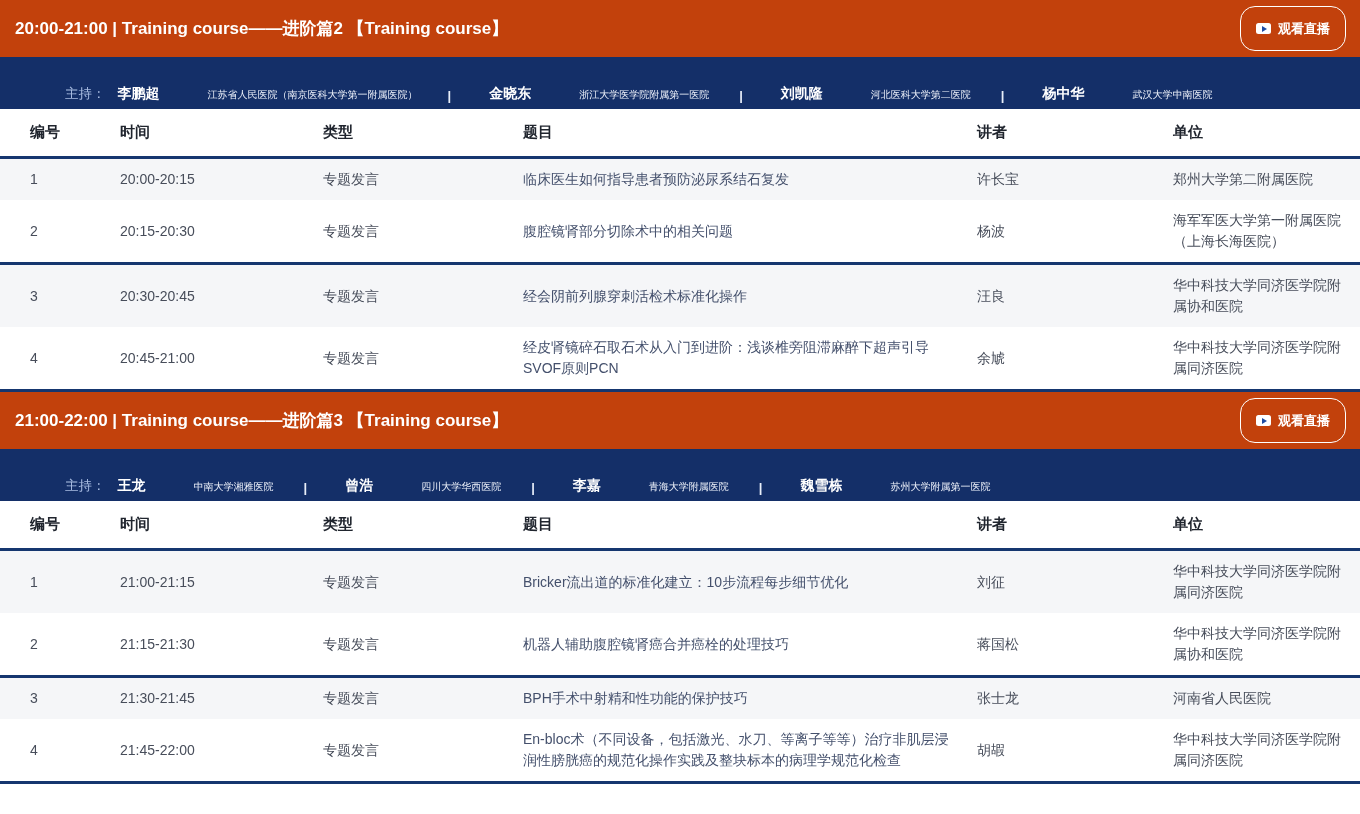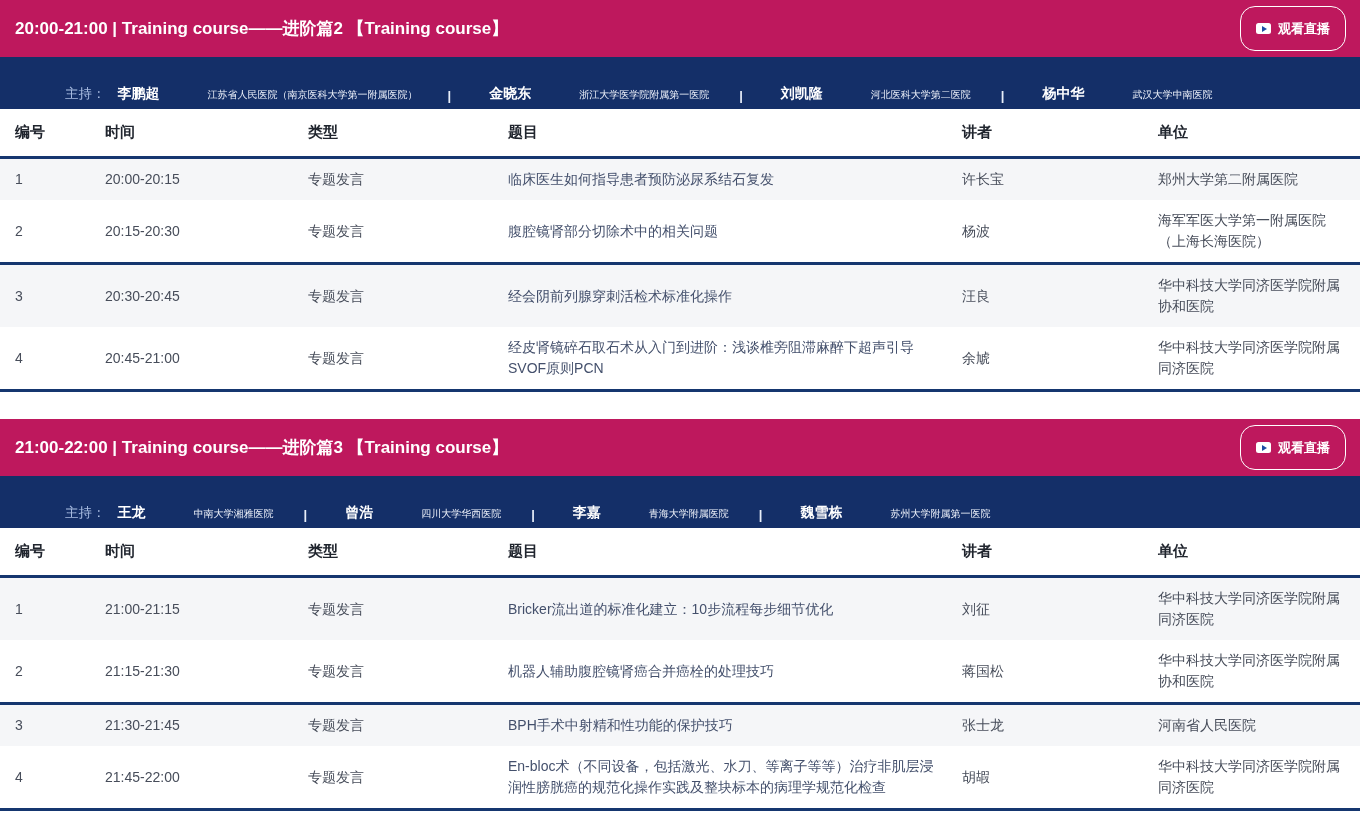--- a/index.html
+++ b/index.html
@@ -3,25 +3,25 @@
 <meta charset="utf-8">
 <style>
   * { margin:0; padding:0; box-sizing:border-box; }
   html,body { background:#fff; }
   body {
     width:1360px; height:814px; overflow:hidden;
     font-family:"Liberation Sans","DejaVu Sans",sans-serif;
     color:#474d5a;
   }
   .section { width:100%; }
-  .section + .section { margin-top:27px; }
+  .section + .section { }
 
   
   .band-head {
-    height:57px; background:#be185d;
+    height:57px; background:#c2410c;
     display:flex; align-items:center; justify-content:space-between;
     padding:0 14px 0 15px;
   }
   .band-head h2 { font-size:17px; font-weight:bold; color:#ffffff; }
   .live-btn {
     display:inline-flex; align-items:center; gap:7px;
     background:transparent; border:1px solid #ffffff; border-radius:15px;
     height:45px; padding:0 15px; color:#ffffff; font-size:13px; font-weight:bold;
     font-family:inherit; cursor:pointer; white-space:nowrap;
   }
@@ -45,21 +45,21 @@
   .mod { display:inline-flex; align-items:baseline;gap:40px; }
   .mod-name { font-weight:bold; font-size:14px; color:#ffffff; margin-left:12px; }
   .mod-org { font-size:10px; color:#eef2fb; margin-left:8px; }
   .sep { margin:0 26px 0 30px; color:#e8eef9; font-size:13px; font-weight:bold; }
 
   
   .thead, .trow {
     display:grid;
     grid-template-columns:90px 203px 200px 454px 196px 1fr;
     align-items:center;
-    padding-left:15px;
+    padding-left:30px;
   }
   .thead {
     height:50px; background:#ffffff;
     border-bottom:3px solid #15366f;
     font-size:15px; font-weight:bold; color:#20252e;
   }
   .tbody { border-bottom:3px solid #15366f; }
   .trow { padding-top:10px; padding-bottom:10px; min-height:41px;
           font-size:14px; line-height:21px; background:#ffffff; }
   .trow:nth-child(odd) { background:#f5f6f8; }

